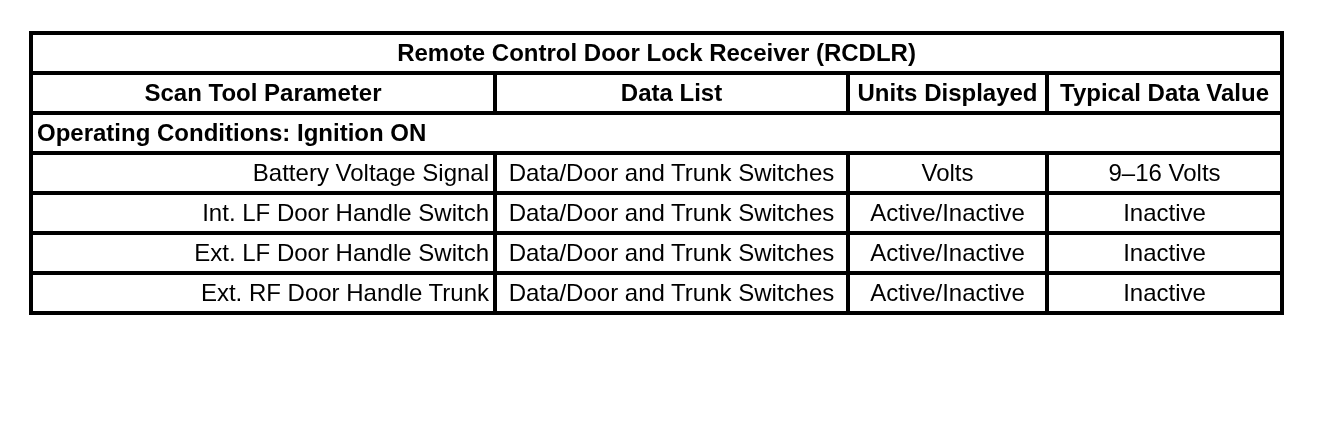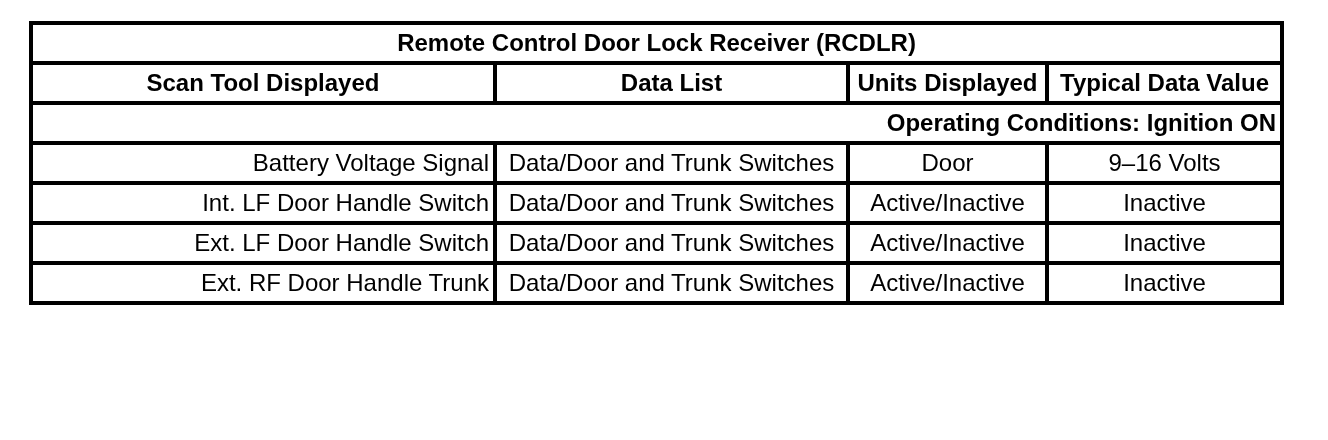--- a/index.html
+++ b/index.html
@@ -15,21 +15,21 @@
     position: relative;
     width: 1328px;
     height: 440px;
     background: #ffffff;
   }
   table.rcdlr {
     border-collapse: separate;
     border-spacing: 0;
     table-layout: fixed;
     width: 1251px;
-    margin: 21px 0 0 29px;
+    margin: 31px 0 0 29px;
     border: 2px solid #000000;
   }
   table.rcdlr td, table.rcdlr th {
     box-sizing: border-box;
     border: 2px solid #000000;
     font-size: 24px;
     line-height: 1.15;
     height: 40px;
     padding: 0 4px;
     vertical-align: middle;
@@ -40,21 +40,21 @@
   td.title-cell {
     text-align: center;
     font-weight: bold;
     height: 42px;
   }
   th.col-header {
     text-align: center;
     font-weight: bold;
   }
   td.op-cell {
-    text-align: right;
+    text-align: left;
     font-weight: bold;
   }
   td.param-cell {
     text-align: right;
     font-weight: normal;
   }
   td.datalist-cell {
     text-align: center;
     font-weight: normal;
     padding: 0 1px 0 4px;
@@ -73,32 +73,32 @@
       <col style="width:464px">
       <col style="width:353px">
       <col style="width:199px">
       <col style="width:235px">
     </colgroup>
     <tbody>
       <tr>
         <td class="title-cell" colspan="4">Remote Control Door Lock Receiver (RCDLR)</td>
       </tr>
       <tr>
-        <th class="col-header">Scan Tool Displayed</th>
+        <th class="col-header">Scan Tool Parameter</th>
         <th class="col-header">Data List</th>
         <th class="col-header">Units Displayed</th>
         <th class="col-header">Typical Data Value</th>
       </tr>
       <tr>
         <td class="op-cell" colspan="4">Operating Conditions: Ignition ON</td>
       </tr>
       <tr>
         <td class="param-cell">Battery Voltage Signal</td>
         <td class="datalist-cell">Data/Door and Trunk Switches</td>
-        <td class="units-cell">Door</td>
+        <td class="units-cell">Volts</td>
         <td class="typical-cell">9–16 Volts</td>
       </tr>
       <tr>
         <td class="param-cell">Int. LF Door Handle Switch</td>
         <td class="datalist-cell">Data/Door and Trunk Switches</td>
         <td class="units-cell">Active/Inactive</td>
         <td class="typical-cell">Inactive</td>
       </tr>
       <tr>
         <td class="param-cell">Ext. LF Door Handle Switch</td>

